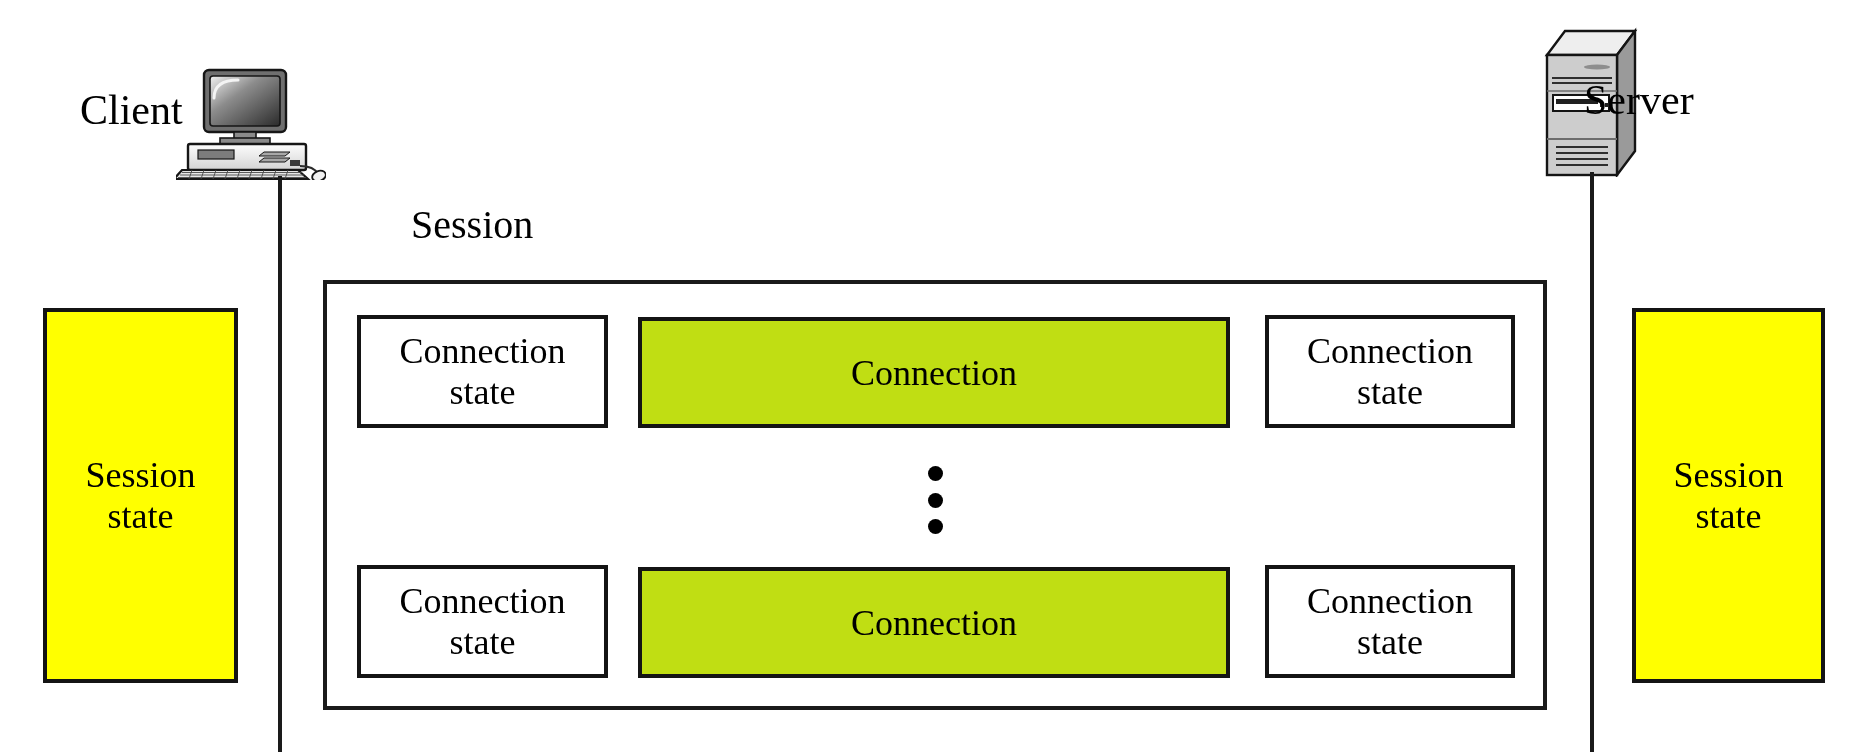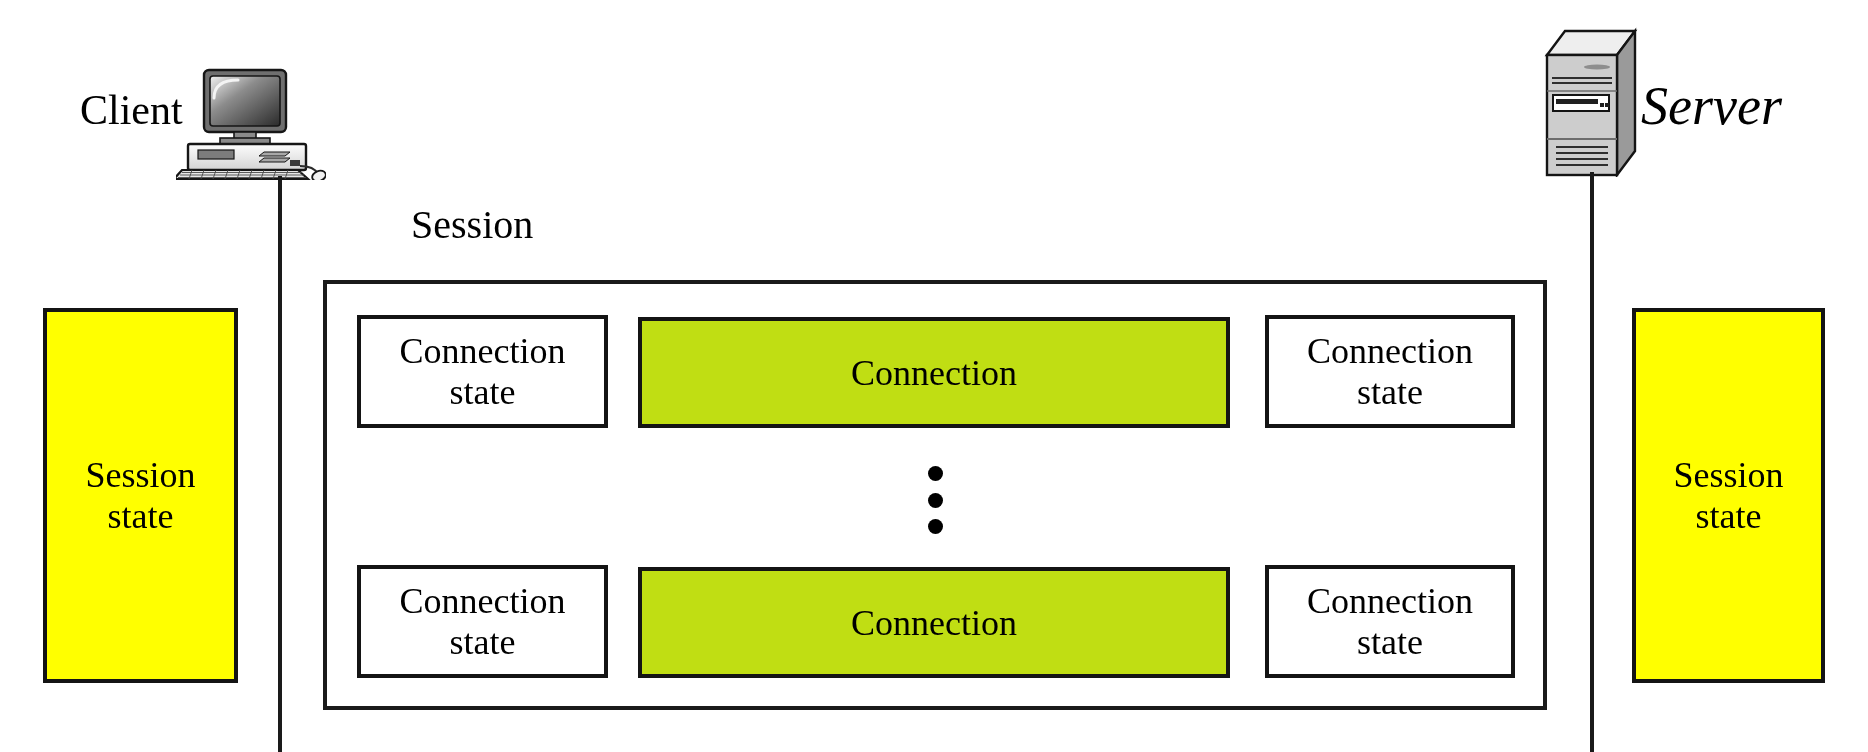--- a/index.html
+++ b/index.html
@@ -248,21 +248,21 @@
 
       <g stroke="#2e2e2e" stroke-width="1.8">
         <line x1="15" y1="122" x2="67" y2="122"></line>
         <line x1="15" y1="128" x2="67" y2="128"></line>
         <line x1="15" y1="134" x2="67" y2="134"></line>
         <line x1="15" y1="140" x2="67" y2="140"></line>
       </g>
     </svg>
   </div>
 
-  <div class="label" style="left:1641px; top:78px; font-size:54px;font-style:italic;">Server</div>
+  <div class="label" style="left:1584px; top:78px; font-size:42px;">Server</div>
 
   <div class="vline" style="left:1590px; top:172px; height:580px;"></div>
 
   <div class="yellow-box" style="left:1632px; top:308px; width:193px; height:375px;">
     <div class="txt">
       <div>Session</div>
       <div>state</div>
     </div>
   </div>
 

